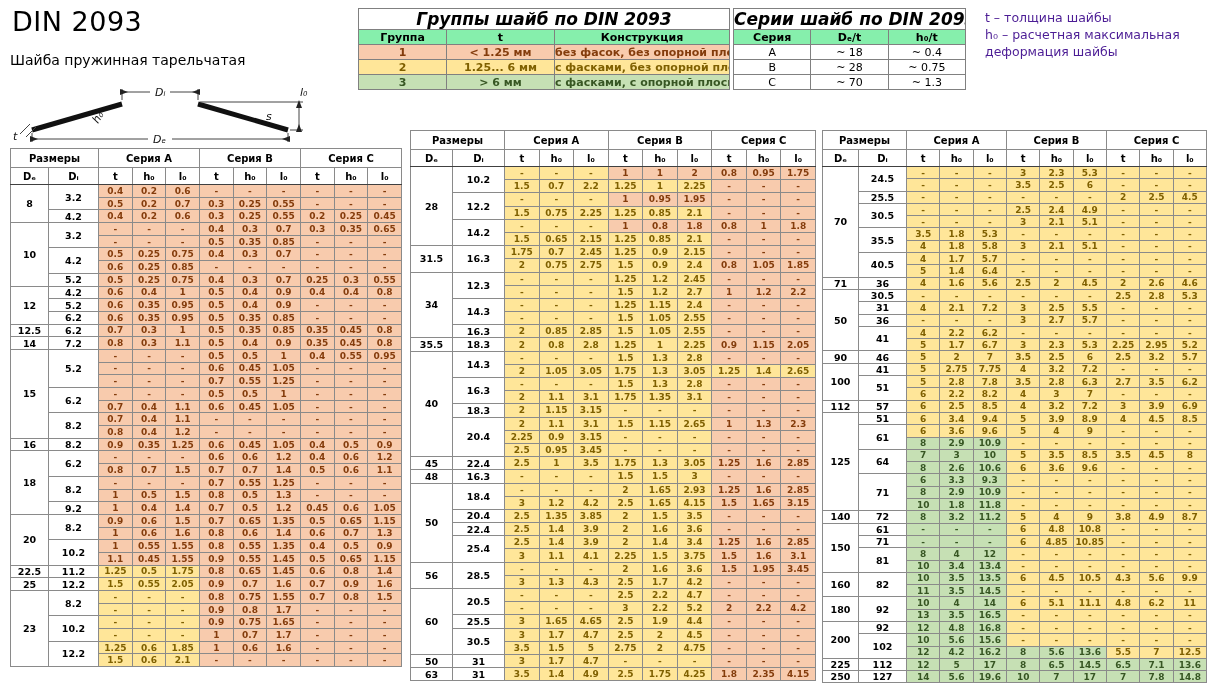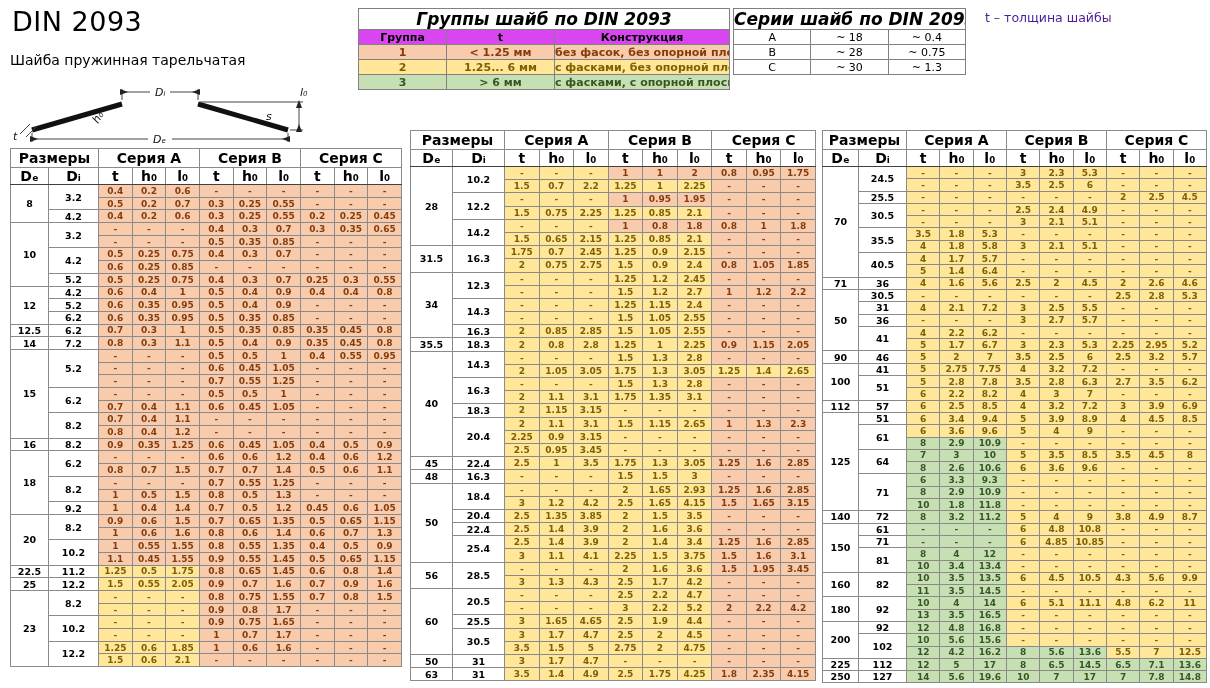--- a/index.html
+++ b/index.html
@@ -7,32 +7,32 @@
        font-family:"DejaVu Sans","Liberation Sans",sans-serif;color:#000;}
   .abs{position:absolute;}
   #title{left:12px;top:6px;font-size:27px;font-weight:normal;letter-spacing:0.5px;}
   #subtitle{left:10px;top:52px;font-size:14px;}
   #diagram{left:10px;top:84px;}
   
   .toptab{border-collapse:collapse;table-layout:fixed;position:absolute;background:#fff;border:1.6px solid #404040;}
   .toptab td,.toptab th{border:1px solid #808080;text-align:center;padding:0;height:14px;
        font-size:11px;white-space:nowrap;overflow:hidden;}
   .toptab .ttl{font-weight:bold;font-style:italic;font-size:17px;height:15px;}
-  .toptab th{font-weight:bold;color:#000;background:#d946ef;}
+  .toptab th{font-weight:bold;color:#000;background:#86efac;}
   #groups-table{left:358px;top:8px;width:371px;}
   #series-table{left:733px;top:8px;width:233px;}
   .bg-p{background:#f8cbad;color:#843c0c;font-weight:bold;}
   .bg-y{background:#ffe699;color:#7f6000;font-weight:bold;}
   .bg-g{background:#c6e0b4;color:#375623;font-weight:bold;}
   #legend{left:985px;top:10px;width:220px;font-size:12.5px;line-height:1.35;color:#4c1d95;}
   
   .spec{border-collapse:collapse;table-layout:fixed;position:absolute;background:#fff;border:1.6px solid #404040;}
   .spec th,.spec td{border:1px solid #8a8a8a;text-align:center;vertical-align:middle;padding:0;
        overflow:hidden;white-space:nowrap;}
-  .spec th{font-weight:bold;font-size:14px;background:#fff;}
+  .spec th{font-weight:bold;font-size:10px;background:#fff;}
   .spec thead tr:first-child th{height:18px;}
   .spec thead tr:last-child th{height:16px;border-bottom:1.6px solid #404040;}
   .spec td.size{font-weight:bold;font-size:9.5px;background:#fff;}
   .spec td.v{font-weight:bold;font-size:9px;}
   .c-p{background:#f8cbad;color:#843c0c;}
   .c-y{background:#ffe699;color:#7f6000;}
   .c-g{background:#c6e0b4;color:#375623;}
   .spec td.sep,.spec th.sep{border-left:1.6px solid #404040;}
   .spec tr.gtop td{border-top:1.6px solid #404040;}
   #t-left{left:10px;top:148px;width:392px;}
@@ -127,39 +127,45 @@
   <colgroup>
       <col>
       <col>
       <col>
     </colgroup>
   <tbody>
       <tr>
         <td class="ttl" colspan="3">Серии шайб по DIN 2093</td>
       </tr>
   <tr>
+    <th>Серия</th>
+    <th>Dₑ/t</th>
+    <th>h₀/t</th>
+  </tr>
+  <tr>
     <td>A</td>
     <td>~ 18</td>
     <td>~ 0.4</td>
   </tr>
   <tr>
     <td>B</td>
     <td>~ 28</td>
     <td>~ 0.75</td>
   </tr>
   <tr>
     <td>C</td>
-    <td>~ 30</td>
+    <td>~ 70</td>
     <td>~ 1.3</td>
   </tr>
 </tbody>
   </table>
 
 <div class="abs" id="legend">
   <div>t – толщина шайбы</div>
+  <div>h₀ – расчетная максимальная деформация шайбы</div>
 </div>
 
 <table id="t-left" class="spec">
     <colgroup>
       <col class="col-de">
       <col class="col-di">
       <col class="col-v">
       <col class="col-v">
       <col class="col-v">
       <col class="col-v">

